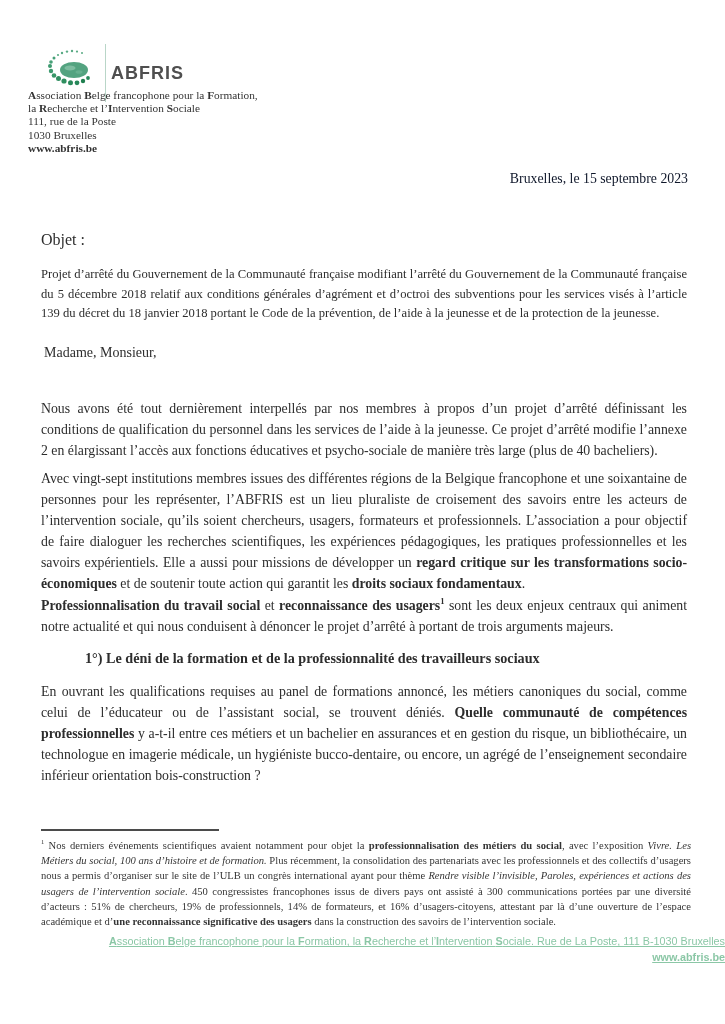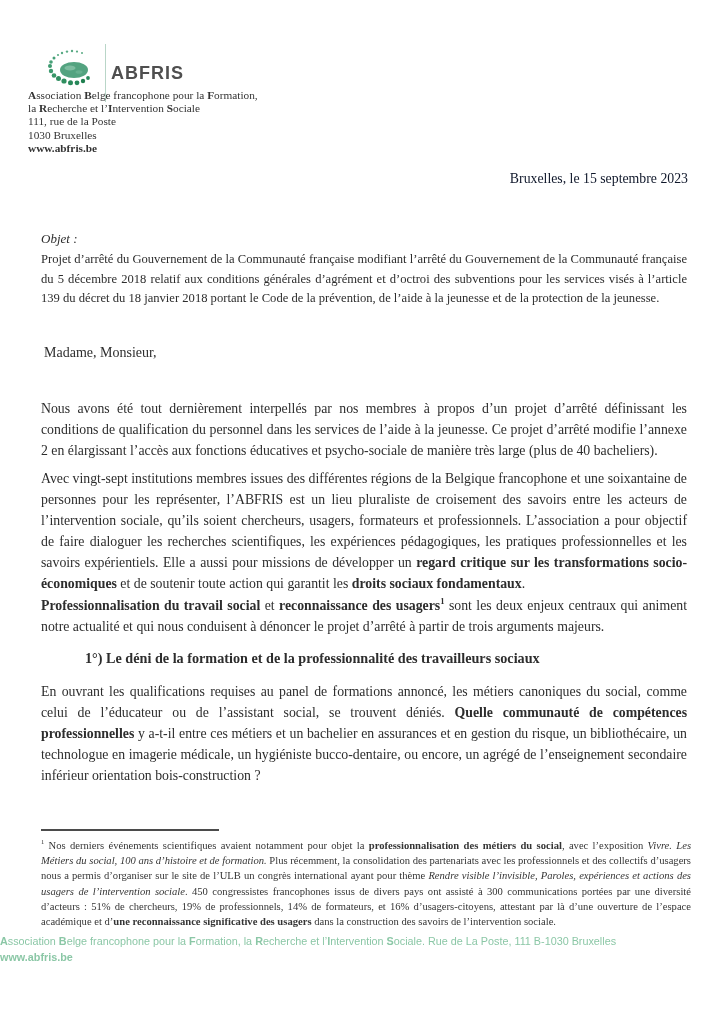--- a/index.html
+++ b/index.html
@@ -43,25 +43,24 @@
   
   .date-line {
     top: 171px; right: 37px;
     font-size: 13.8px;
     color: #0f172a;
   }
 
   
   .objet-label {
     top: 231px; left: 41px;
-    font-style: italic;
-    font-size: 13px;
+    font-size: 16px;
   }
   .objet-body {
-    top: 250px; left: 41px; width: 646px;
+    top: 265px; left: 41px; width: 646px;
     font-size: 12.6px;
     line-height: 19.6px;
     text-align: justify;
   }
 
   .salutation { top: 345px; left: 44px; font-size: 14px; }
 
   .body-par {
     left: 41px; width: 646px;
     font-size: 13.8px;
@@ -92,25 +91,26 @@
     top: 838px; left: 41px; width: 650px;
     font-size: 10.6px;
     line-height: 15.2px;
     text-align: justify;
     color: #353535;
   }
 
   
   .footer {
     top: 933px; left: 0; width: 725px;
-    text-align: left;
+    text-align: right;
     font-family: "Liberation Sans", sans-serif;
     font-size: 10.8px;
     line-height: 16px;
     color: #8bc7a6;
+    text-decoration: underline;
   }
   .footer .site { font-weight: bold; }
 </style>
 </head>
 <body>
 
 <div class="page">
 
   <div class="abs logo-block">
     <svg width="56" height="52" viewBox="0 0 56 52">
@@ -153,21 +153,21 @@
 
   <div class="abs date-line">Bruxelles, le 15 septembre 2023</div>
 
   <div class="abs objet-label">Objet :</div>
   <div class="abs objet-body">Projet d’arrêté du Gouvernement de la Communauté française modifiant l’arrêté du Gouvernement de la Communauté française du 5 décembre 2018 relatif aux conditions générales d’agrément et d’octroi des subventions pour les services visés à l’article 139 du décret du 18 janvier 2018 portant le Code de la prévention, de l’aide à la jeunesse et de la protection de la jeunesse.</div>
 
   <div class="abs salutation">Madame, Monsieur,</div>
 
   <div class="abs body-par p1"><span>Nous avons été tout dernièrement interpellés par nos membres à propos d’un projet d’arrêté définissant les conditions de qualification du personnel dans les services de l’aide à la jeunesse. Ce projet d’arrêté modifie l’annexe 2 en élargissant l’accès aux fonctions éducatives et psycho-sociale de manière très large (plus de 40 bacheliers).</span></div>
   <div class="abs body-par p2"><span>Avec vingt-sept institutions membres issues des différentes régions de la Belgique francophone et une soixantaine de personnes pour les représenter, l’ABFRIS est un lieu pluraliste de croisement des savoirs entre les acteurs de l’intervention sociale, qu’ils soient chercheurs, usagers, formateurs et professionnels. L’association a pour objectif de faire dialoguer les recherches scientifiques, les expériences pédagogiques, les pratiques professionnelles et les savoirs expérientiels. Elle a aussi pour missions de développer un </span><span style="font-weight: bold;">regard critique sur les transformations socio-économiques</span><span> et de soutenir toute action qui garantit les </span><span style="font-weight: bold;">droits sociaux fondamentaux</span><span>.</span></div>
-  <div class="abs body-par p3"><span style="font-weight: bold;">Professionnalisation du travail social</span><span> et </span><span style="font-weight: bold;">reconnaissance des usagers</span><sup style="font-weight: bold;">1</sup><span> sont les deux enjeux centraux qui animent notre actualité et qui nous conduisent à dénoncer le projet d’arrêté à partir de trois arguments majeurs.</span></div>
+  <div class="abs body-par p3"><span style="font-weight: bold;">Professionnalisation du travail social</span><span> et </span><span style="font-weight: bold;">reconnaissance des usagers</span><sup style="font-weight: bold;">1</sup><span> sont les deux enjeux centraux qui animent notre actualité et qui nous conduisent à dénoncer le projet d’arrêté à portant de trois arguments majeurs.</span></div>
 
   <div class="abs section-heading">1°) Le déni de la formation et de la professionnalité des travailleurs sociaux</div>
 
   <div class="abs body-par p4"><span>En ouvrant les qualifications requises au panel de formations annoncé, les métiers canoniques du social, comme celui de l’éducateur ou de l’assistant social, se trouvent déniés. </span><span style="font-weight: bold;">Quelle communauté de compétences professionnelles</span><span> y a-t-il entre ces métiers et un bachelier en assurances et en gestion du risque, un bibliothécaire, un technologue en imagerie médicale, un hygiéniste bucco-dentaire, ou encore, un agrégé de l’enseignement secondaire inférieur orientation bois-construction ?</span></div>
 
   <div class="abs footnote-rule"></div>
   <div class="abs footnote"><sup>1</sup><span> Nos derniers événements scientifiques avaient notamment pour objet la </span><span style="font-weight: bold;">professionnalisation des métiers du social</span><span>, avec l’exposition </span><span style="font-style: italic;">Vivre. Les Métiers du social, 100 ans d’histoire et de formation.</span><span> Plus récemment, la consolidation des partenariats avec les professionnels et des collectifs d’usagers nous a permis d’organiser sur le site de l’ULB un congrès international ayant pour thème </span><span style="font-style: italic;">Rendre visible l’invisible, Paroles, expériences et actions des usagers de l’intervention sociale</span><span>. 450 congressistes francophones issus de divers pays ont assisté à 300 communications portées par une diversité d’acteurs : 51% de chercheurs, 19% de professionnels, 14% de formateurs, et 16% d’usagers-citoyens, attestant par là d’une ouverture de l’espace académique et d’</span><span style="font-weight: bold;">une reconnaissance significative des usagers</span><span> dans la construction des savoirs de l’intervention sociale.</span></div>
 
   <div class="abs footer">
     <div><span style="font-weight: bold;">A</span><span>ssociation </span><span style="font-weight: bold;">B</span><span>elge francophone pour la </span><span style="font-weight: bold;">F</span><span>ormation, la </span><span style="font-weight: bold;">R</span><span>echerche et l’</span><span style="font-weight: bold;">I</span><span>ntervention </span><span style="font-weight: bold;">S</span><span>ociale. Rue de La Poste, 111 B-1030 Bruxelles</span></div>

